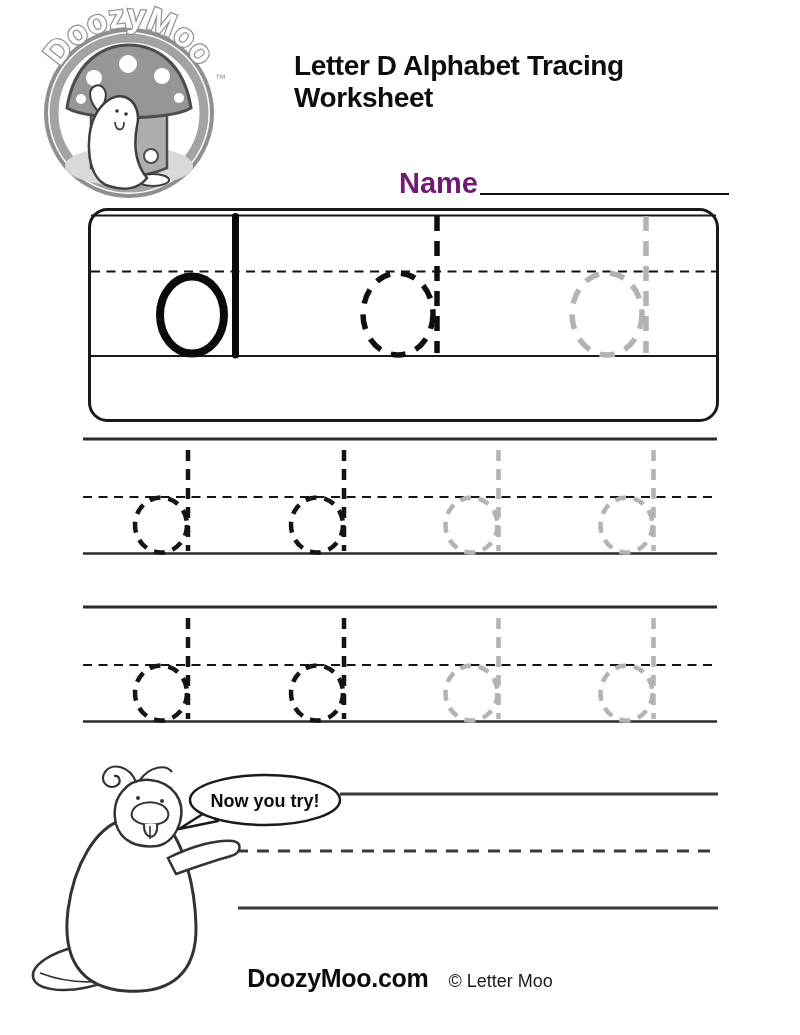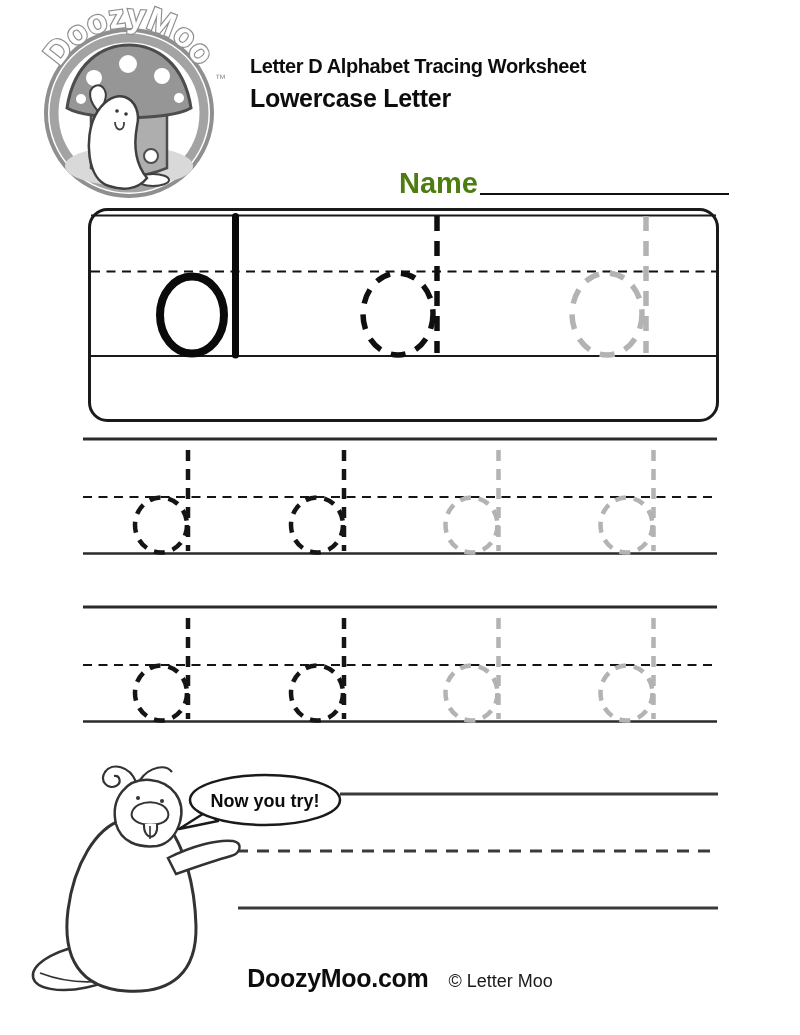--- a/index.html
+++ b/index.html
@@ -1,36 +1,35 @@
 <!DOCTYPE html>
 <html><head>
 <meta charset="utf-8">
 <style>
   html,body{margin:0;padding:0;background:#fff;}
   .page{position:relative;width:800px;height:1035px;background:#ffffff;overflow:hidden;
         font-family:"Liberation Sans",sans-serif;color:#111;}
   .abs{position:absolute;}
   .title-block{left:250px;top:50px;width:500px;}
-  .title-line1{font-size:20px;font-weight:700;letter-spacing:-0.4px;line-height:32px;color:#0d0d0d;}
+  .title-line1{font-size:28px;font-weight:700;letter-spacing:-0.4px;line-height:32px;color:#0d0d0d;margin-left:44px;}
   .title-line2{font-size:25px;font-weight:700;letter-spacing:-0.3px;line-height:32px;color:#0d0d0d;}
-  .name-label{left:399px;top:167px;font-size:29px;font-weight:600;color:#4d7c0f;}
+  .name-label{left:399px;top:167px;font-size:29px;font-weight:600;color:#701a75;}
   .name-line{left:480px;top:165px;width:249px;height:28px;border-bottom:2.5px solid #111;}
   .footer{left:0;top:964px;width:800px;display:flex;justify-content:center;align-items:baseline;gap:20px;}
   .footer-site{font-size:25px;font-weight:700;color:#0d0d0d;letter-spacing:-0.3px;}
   .footer-copy{font-size:18px;color:#1a1a1a;display:flex;align-items:baseline;gap:5px;}
   svg text{font-family:"Liberation Sans",sans-serif;}
 </style>
 </head>
 <body>
 
 <div class="page">
 
   <div class="abs title-block">
     <div class="title-line1">Letter D Alphabet Tracing Worksheet</div>
-    <div class="title-line2">Lowercase Letter</div>
   </div>
 
   <div class="abs name-label">Name</div>
   <div class="abs name-line"></div>
 
   <div class="abs footer">
     <span class="footer-site">DoozyMoo.com</span>
     <span class="footer-copy">
       <span>©</span>
       <span>Letter Moo</span>

